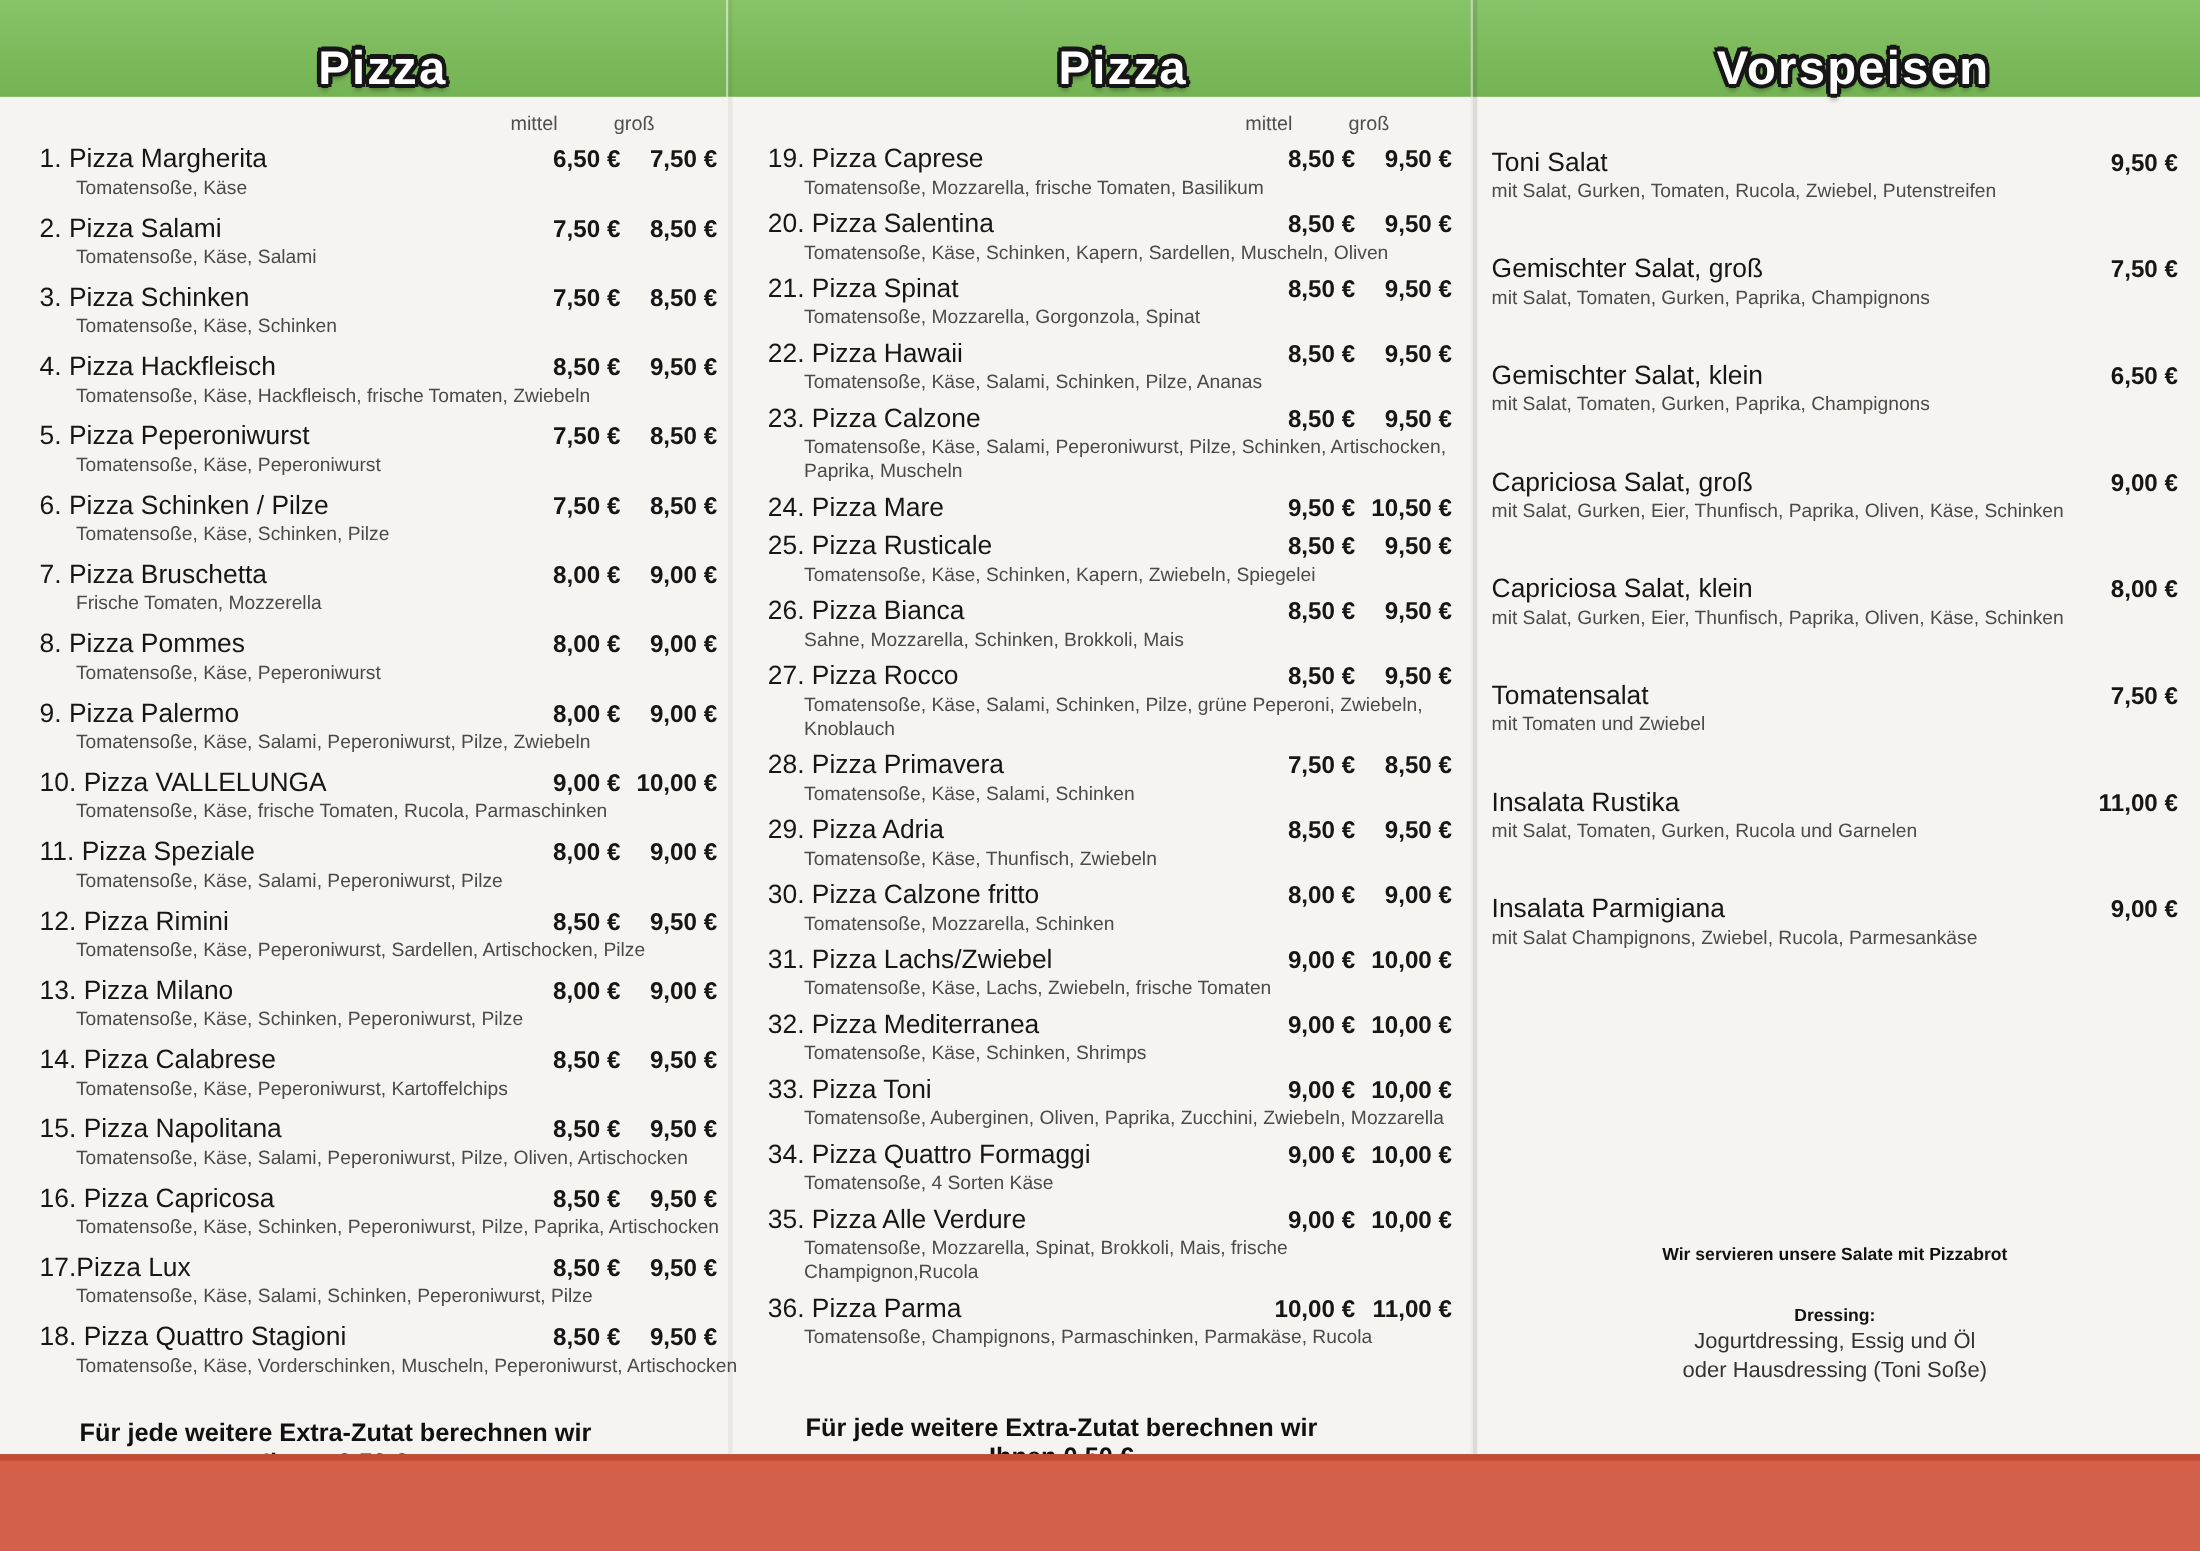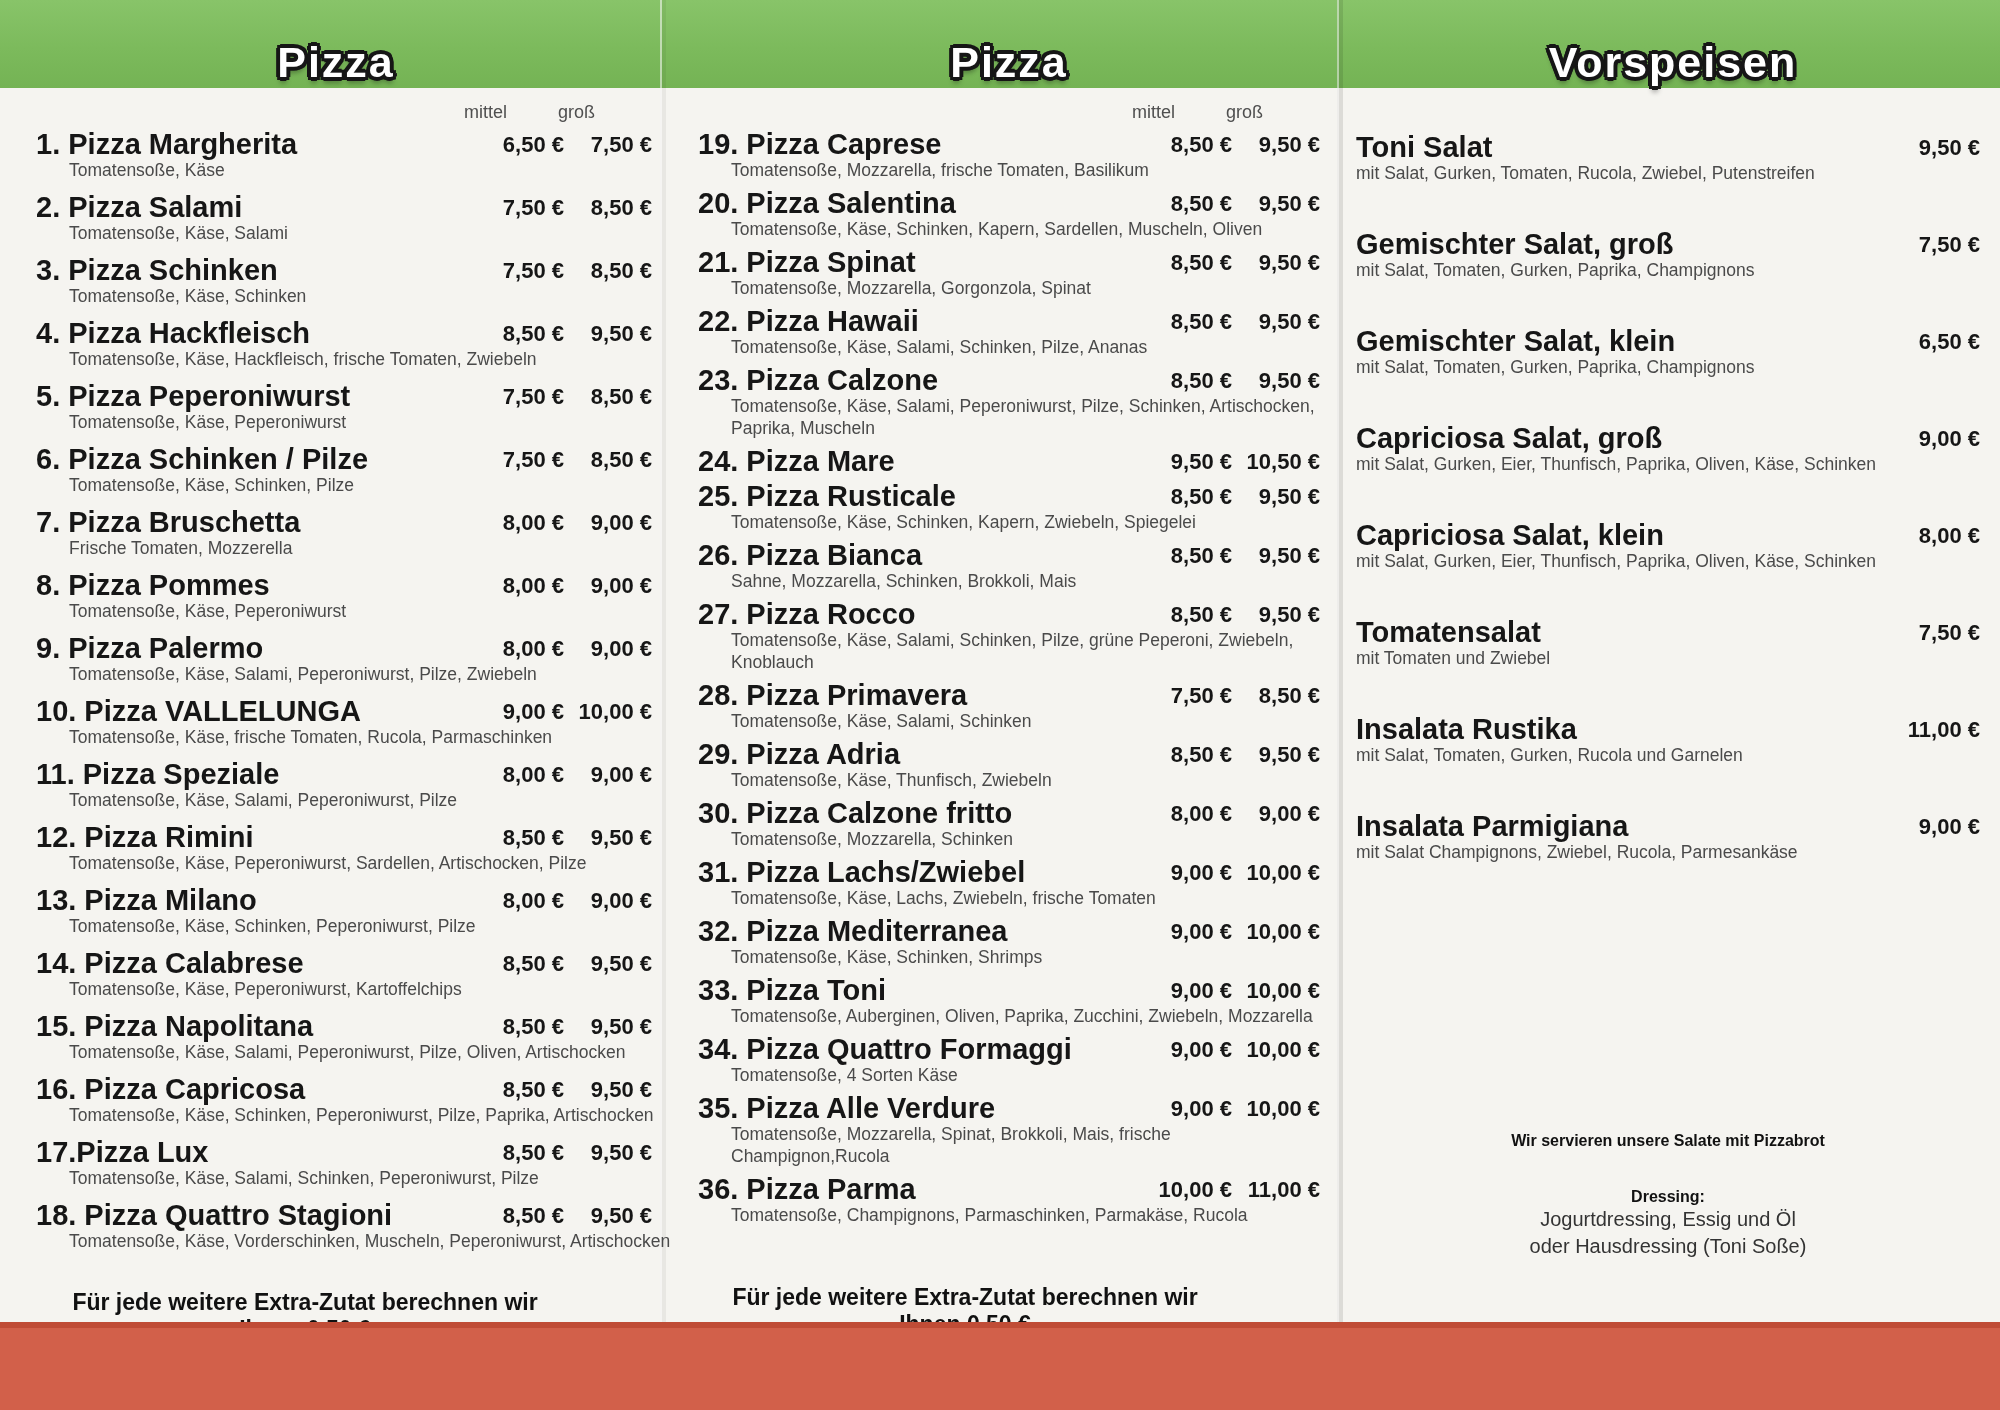--- a/index.html
+++ b/index.html
@@ -17,20 +17,21 @@
   .panel-title{
     position:absolute; top:40px; height:48px; line-height:44px;
     text-align:center; font-size:43px; font-weight:bold; letter-spacing:2px;
     color:#ffffff;
     text-shadow:
       -3px -3px 0 #161616, 3px -3px 0 #161616,
       -3px 3px 0 #161616, 3px 3px 0 #161616,
       -4px 0 0 #161616, 4px 0 0 #161616,
       0 -4px 0 #161616, 0 4px 0 #161616,
       0 6px 5px rgba(0,0,0,.35);
+    padding-left: 12px;
   }
   .pt1{left:0; width:672px;}
   .pt2{left:672px; width:674px;}
   .pt3{left:1346px; width:654px;}
 
   
   .fold{position:absolute; top:0; bottom:0; width:4px;}
   .fold-1{left:660px; background:rgba(0,0,0,.05); border-left:2px solid rgba(255,255,255,.55);}
   .fold-2{left:1337px; background:rgba(0,0,0,.10); border-left:2px solid rgba(255,255,255,.5);}
 
@@ -49,21 +50,21 @@
   .size-header{
     display:flex; justify-content:flex-end;
     font-size:18px; color:#4f4f4f; margin-bottom:9px;
   }
   .size-header span{width:88px; text-align:left; padding-right:6px;}
 
   .item{margin-bottom:14px;}
   .col-mid .item{margin-bottom:10px;}
   .col-right .item{margin-bottom:48px;}
   .toprow{display:flex; justify-content:space-between; align-items:flex-start;}
-  .iname{font-size:29px; font-weight:bold; line-height:25px; white-space:nowrap;}
+  .iname{font-size:24px; font-weight:normal; line-height:25px; white-space:nowrap;}
   .prices{display:flex; flex:none;}
   .pcell{width:88px; text-align:right; font-size:22px; font-weight:bold; line-height:25px; white-space:nowrap;}
   .desc{
     font-size:17.5px; color:#4a4a4a; line-height:22px;
     margin-left:33px; margin-top:2px; white-space:nowrap;
   }
   .col-mid .desc{white-space:normal; max-width:607px;}
   .col-right .desc{margin-left:0;}
 
   .note{

